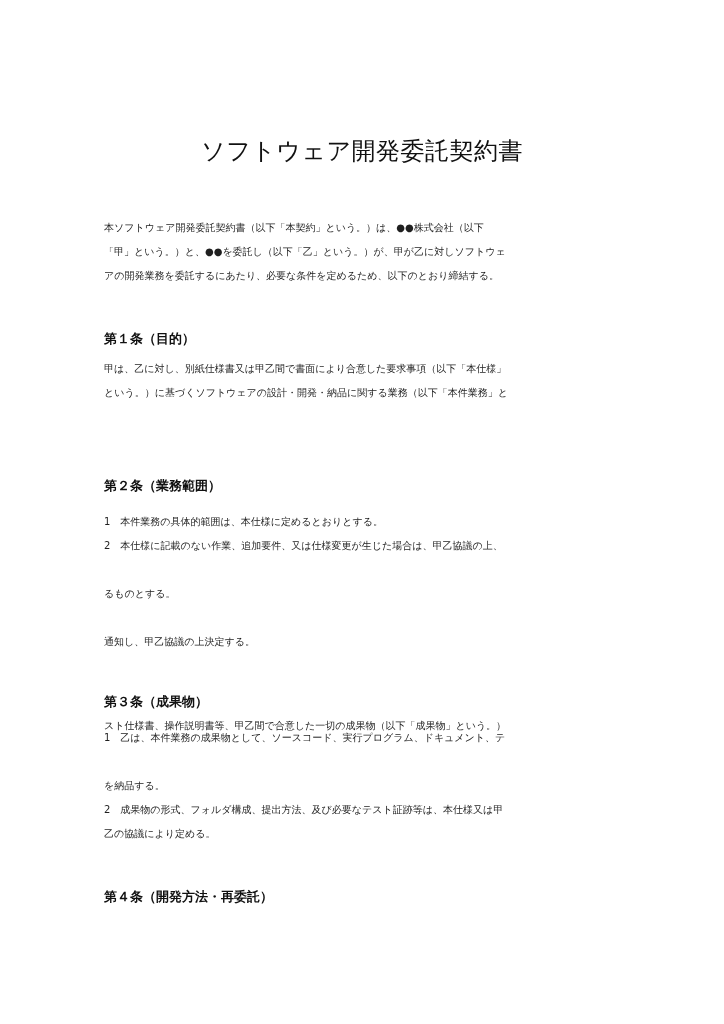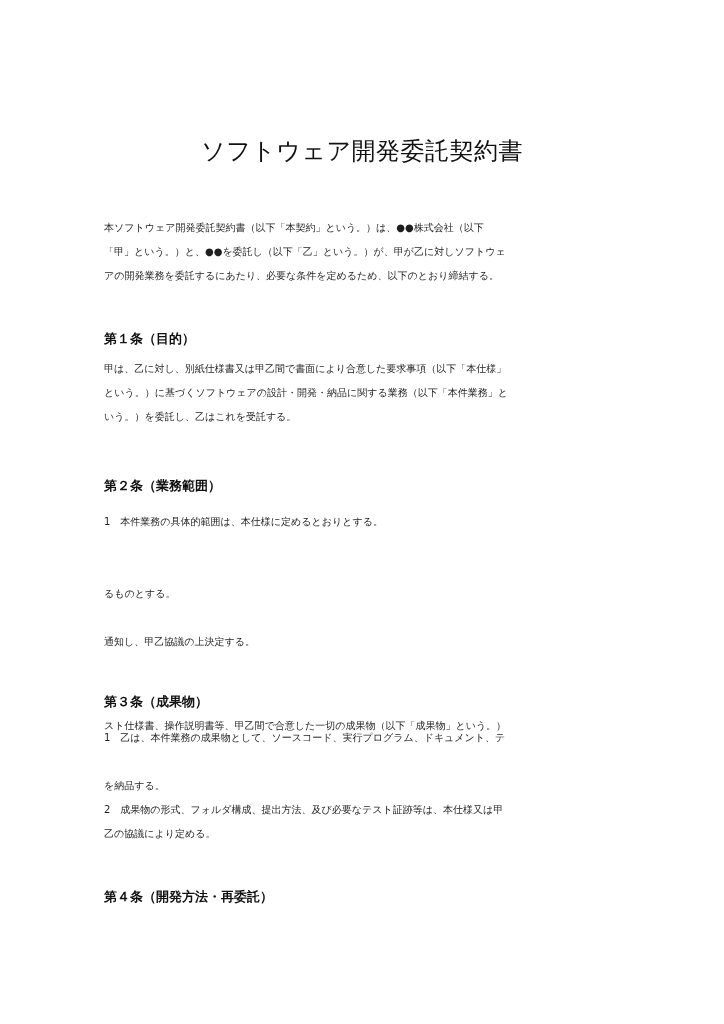--- a/index.html
+++ b/index.html
@@ -18,24 +18,24 @@
 
   <div class="title">ソフトウェア開発委託契約書</div>
 
   <div class="line" style="top:218px">本ソフトウェア開発委託契約書（以下「本契約」という。）は、●●株式会社（以下</div>
   <div class="line" style="top:242px">「甲」という。）と、●●を委託し（以下「乙」という。）が、甲が乙に対しソフトウェ</div>
   <div class="line" style="top:266px">アの開発業務を委託するにあたり、必要な条件を定めるため、以下のとおり締結する。</div>
 
   <div class="heading" style="top:329px">第１条（目的）</div>
   <div class="line" style="top:359px">甲は、乙に対し、別紙仕様書又は甲乙間で書面により合意した要求事項（以下「本仕様」</div>
   <div class="line" style="top:383px">という。）に基づくソフトウェアの設計・開発・納品に関する業務（以下「本件業務」と</div>
-  <div class="line" style="top:407px">いう。）を委託し、乙はこれを受託する。</div>
 
   <div class="heading" style="top:476px">第２条（業務範囲）</div>
   <div class="line" style="top:512px">1　本件業務の具体的範囲は、本仕様に定めるとおりとする。</div>
+  <div class="line" style="top:536px">2　本仕様に記載のない作業、追加要件、又は仕様変更が生じた場合は、甲乙協議の上、</div>
   <div class="line" style="top:584px">るものとする。</div>
   <div class="line" style="top:632px">通知し、甲乙協議の上決定する。</div>
 
   <div class="heading" style="top:692px">第３条（成果物）</div>
   <div class="line" style="top:728px">1　乙は、本件業務の成果物として、ソースコード、実行プログラム、ドキュメント、テ</div>
   <div class="line" style="top:716px">スト仕様書、操作説明書等、甲乙間で合意した一切の成果物（以下「成果物」という。）</div>
   <div class="line" style="top:776px">を納品する。</div>
   <div class="line" style="top:800px">2　成果物の形式、フォルダ構成、提出方法、及び必要なテスト証跡等は、本仕様又は甲</div>
   <div class="line" style="top:824px">乙の協議により定める。</div>
 

